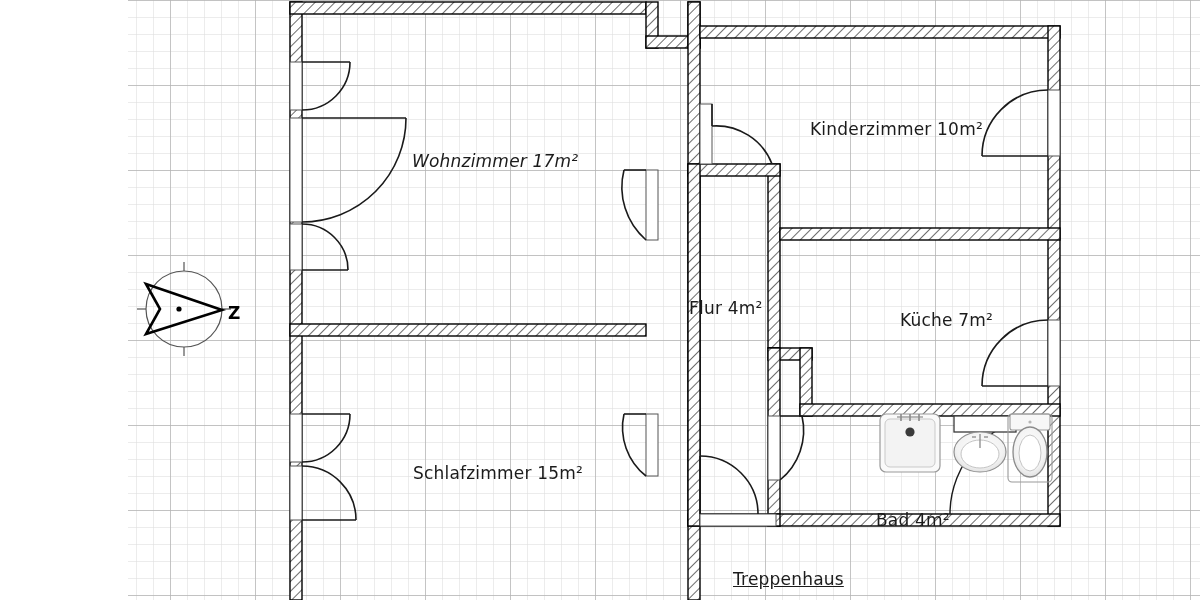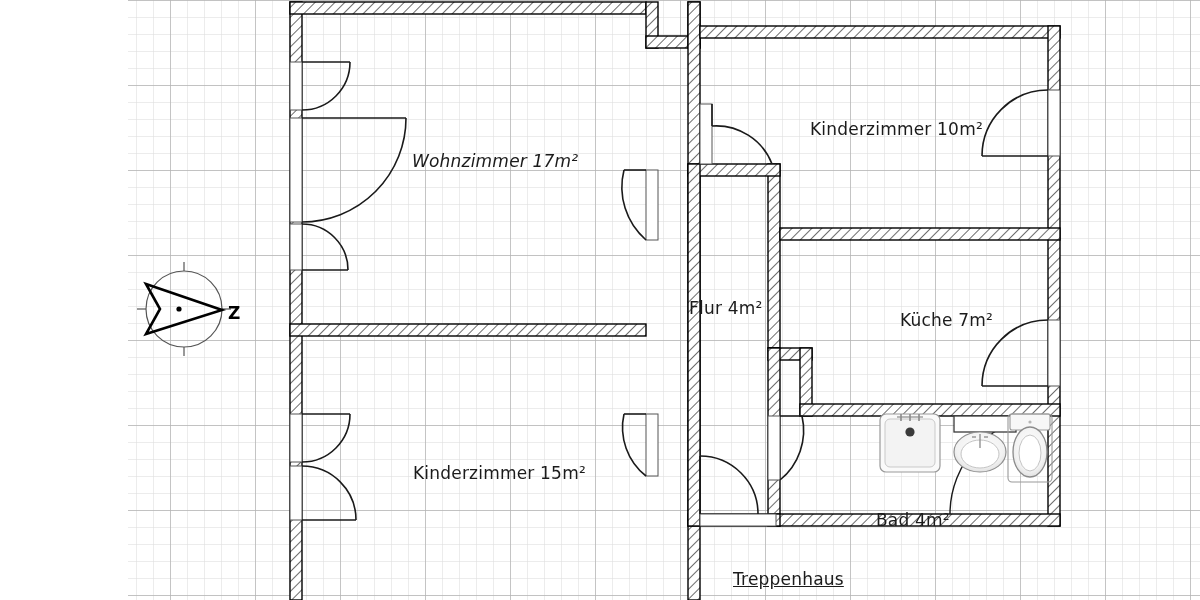--- a/index.html
+++ b/index.html
@@ -245,21 +245,21 @@
   </svg>
 
   <div class="room-label" style="left:412px; top:153px;font-style:italic;">Wohnzimmer 17m²</div>
 
   <div class="room-label" style="left:810px; top:121px;">Kinderzimmer 10m²</div>
 
   <div class="room-label" style="left:900px; top:312px;">Küche 7m²</div>
 
   <div class="room-label" style="left:689px; top:289px;margin-top:11px;">Flur 4m²</div>
 
-  <div class="room-label" style="left:413px; top:465px;">Kinderzimmer 15m²</div>
+  <div class="room-label" style="left:413px; top:465px;">Schlafzimmer 15m²</div>
 
   <div class="room-label" style="left:876px; top:512px;">Bad 4m²</div>
 
   <div class="room-label" style="left:733px; top:571px;text-decoration:underline;">Treppenhaus</div>
 
   <div class="compass-letter" style="left:228px; top:303px;">Z</div>
 
 </div>
 
 </body></html>

